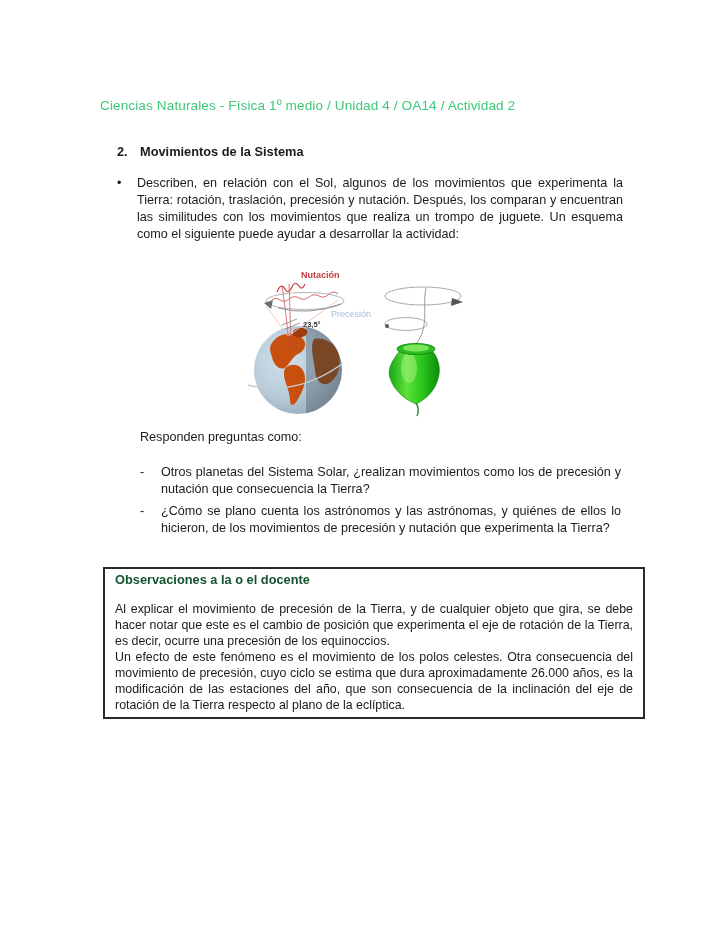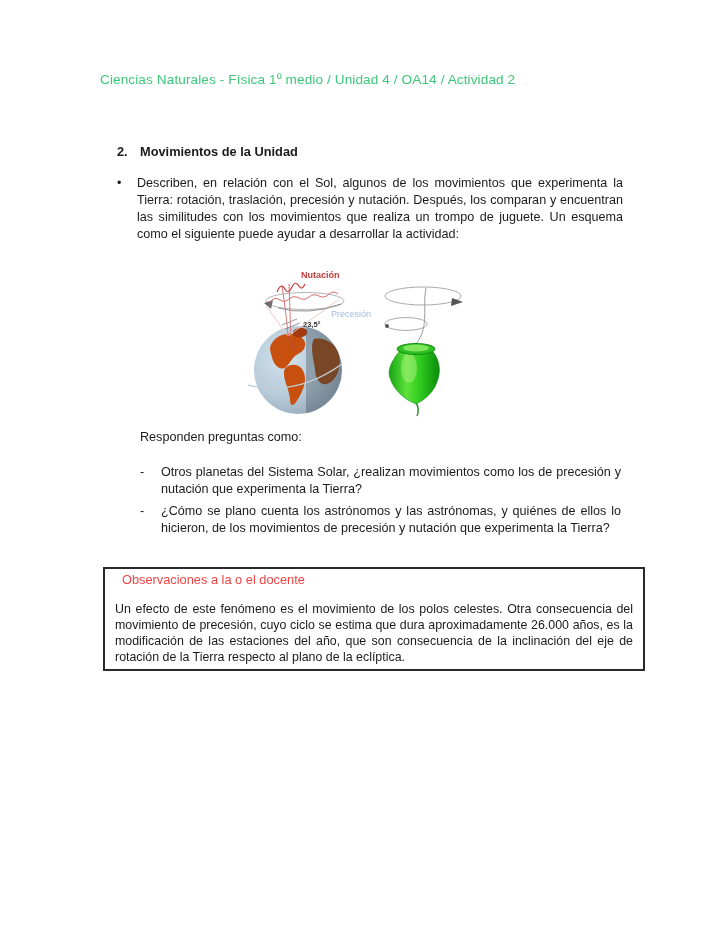--- a/index.html
+++ b/index.html
@@ -5,21 +5,21 @@
   html,body{margin:0;padding:0;background:#ffffff;}
   .page{
     position:relative;
     width:720px;height:932px;
     background:#ffffff;
     font-family:"Liberation Sans", sans-serif;
     color:#1b1b1b;
     overflow:hidden;
   }
   .header-title{
-    position:absolute;left:100px;top:72px;width:560px;
+    position:absolute;left:100px;top:98px;width:560px;
     font-size:13.6px;color:#3ec87a;letter-spacing:.1px;
   }
   .section-heading{
     position:absolute;left:117px;top:144px;
     font-size:12.8px;font-weight:bold;display:flex;
   }
   .section-heading .num{width:23px;flex:none;}
   .bullet-para{
     position:absolute;left:117px;top:175px;width:506px;
     font-size:12.6px;line-height:17px;display:flex;
@@ -40,36 +40,36 @@
   .question{display:flex;margin-bottom:5px;}
   .question .marker{width:21px;flex:none;}
   .question .qtext{flex:1;text-align:justify;}
   .teacher-box{
     position:absolute;left:103px;top:567px;width:542px;
     box-sizing:border-box;border:2px solid #2a2a2a;
     padding:3px 10px 4px 10px;
     font-size:12.4px;line-height:16px;
   }
   .box-title{
-    color:#ef4444;font-weight:normal;font-size:12.8px;
-    margin:0 0 13px 7px;
+    color:#14532d;font-weight:bold;font-size:12.8px;
+    margin:0 0 13px 0;
   }
   .box-para{margin:0;text-align:justify;}
   svg text{font-family:"Liberation Sans", sans-serif;}
 </style>
 </head>
 <body>
 
 <div class="page">
 
   <div class="header-title">Ciencias Naturales - Física 1º medio / Unidad 4 / OA14 / Actividad 2</div>
 
   <div class="section-heading">
     <span class="num">2.</span>
-    <span>Movimientos de la Unidad</span>
+    <span>Movimientos de la Sistema</span>
   </div>
 
   <div class="bullet-para">
     <span class="marker">•</span>
     <span class="ptext">Describen, en relación con el Sol, algunos de los movimientos que experimenta la Tierra: rotación, traslación, precesión y nutación. Después, los comparan y encuentran las similitudes con los movimientos que realiza un trompo de juguete. Un esquema como el siguiente puede ayudar a desarrollar la actividad:</span>
   </div>
 
   <div class="figure-wrap">
     <svg viewBox="0 0 222 158" width="222" height="158">
       <defs>
@@ -132,26 +132,27 @@
         <path d="M168,139 Q172,145 169,152" fill="none" stroke="#2c8a2c" stroke-width="1.4"></path>
       </g>
     </svg>
   </div>
 
   <div class="questions-intro">Responden preguntas como:</div>
 
   <div class="questions">
     <div class="question">
       <span class="marker">-</span>
-      <span class="qtext">Otros planetas del Sistema Solar, ¿realizan movimientos como los de precesión y nutación que experimenta la Tierra?</span>
+      <span class="qtext">Otros planetas del Sistema Solar, ¿realizan movimientos como los de precesión y nutación que consecuencia la Tierra?</span>
     </div>
     <div class="question">
       <span class="marker">-</span>
       <span class="qtext">¿Cómo se plano cuenta los astrónomos y las astrónomas, y quiénes de ellos lo hicieron, de los movimientos de precesión y nutación que experimenta la Tierra?</span>
     </div>
   </div>
 
   <div class="teacher-box">
     <p class="box-title">Observaciones a la o el docente</p>
+    <p class="box-para">Al explicar el movimiento de precesión de la Tierra, y de cualquier objeto que gira, se debe hacer notar que este es el cambio de posición que experimenta el eje de rotación de la Tierra, es decir, ocurre una precesión de los equinoccios.</p>
     <p class="box-para">Un efecto de este fenómeno es el movimiento de los polos celestes. Otra consecuencia del movimiento de precesión, cuyo ciclo se estima que dura aproximadamente 26.000 años, es la modificación de las estaciones del año, que son consecuencia de la inclinación del eje de rotación de la Tierra respecto al plano de la eclíptica.</p>
   </div>
 
 </div>
 
 </body></html>

